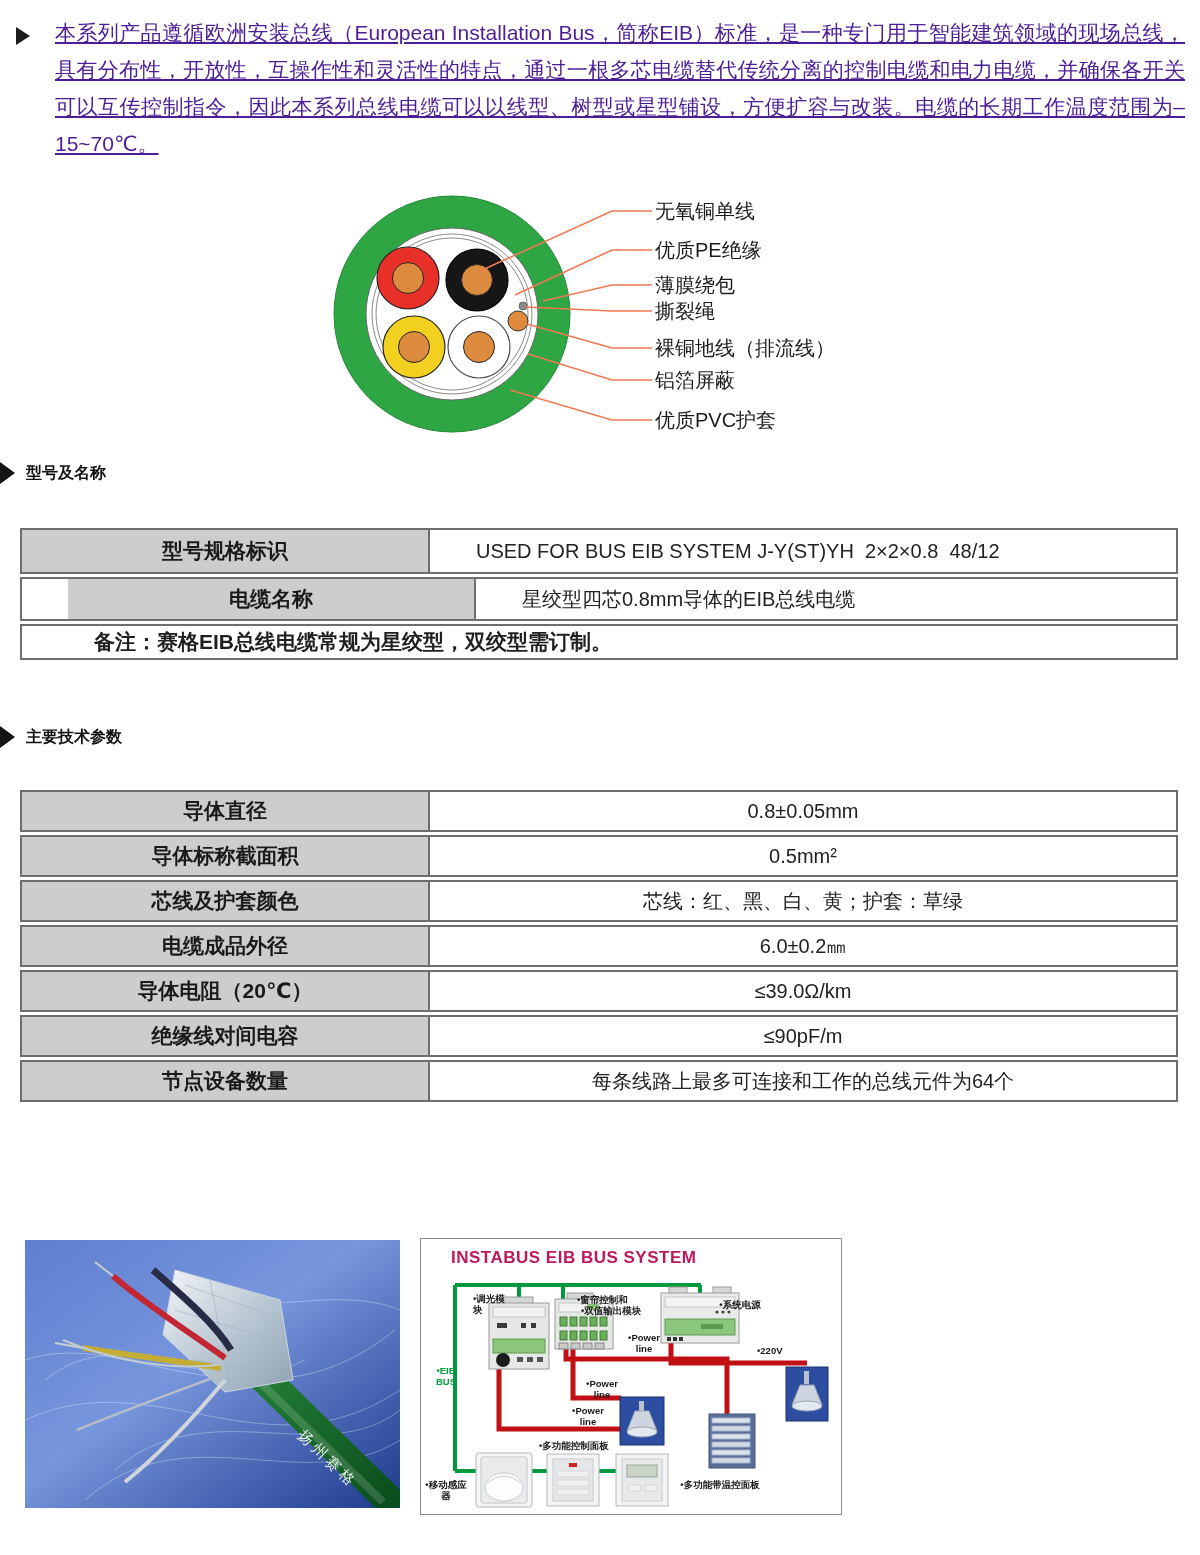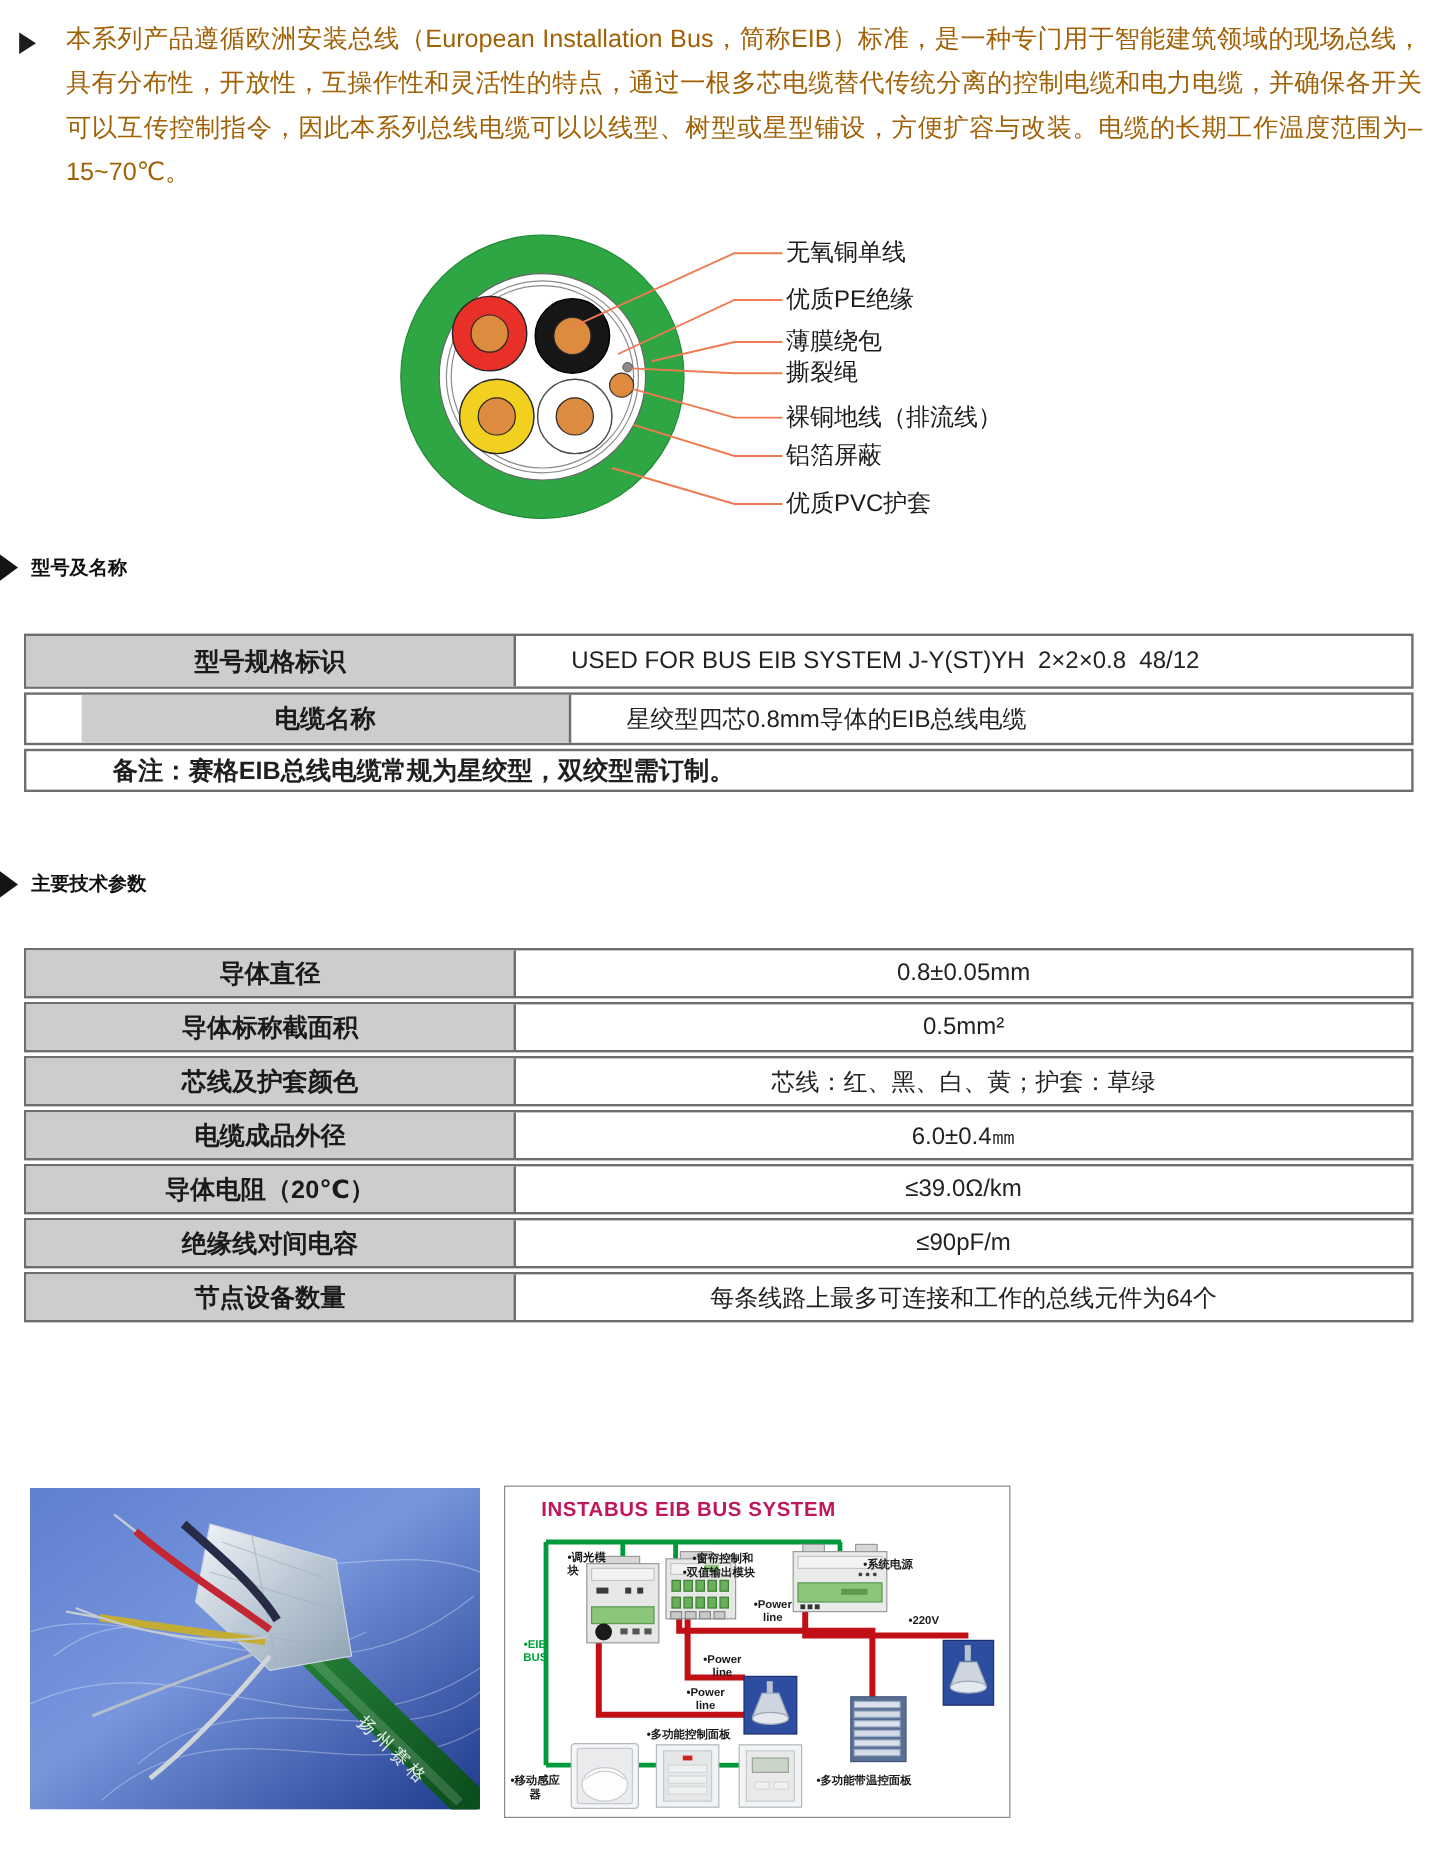--- a/index.html
+++ b/index.html
@@ -2,21 +2,21 @@
 <html><head>
 <meta charset="utf-8">
 <style>
   html,body{margin:0;padding:0;background:#fff;}
   .page{position:relative;width:1200px;height:1555px;background:#fff;overflow:hidden;
         font-family:"Liberation Sans","DejaVu Sans",sans-serif;color:#1f1f1f;}
   
   .intro-tri{position:absolute;left:16px;top:27px;width:0;height:0;
              border-left:14px solid #1c1c1c;border-top:9px solid transparent;border-bottom:9px solid transparent;}
   .intro{position:absolute;left:55px;top:14px;width:1130px;font-size:21px;line-height:37px;
-         text-align:justify;color:#a16207;}
+         text-align:justify;color:#4c1d95;text-decoration:underline;}
   
   .fig-svg{position:absolute;left:330px;top:190px;}
   .fig-label{position:absolute;left:655px;height:26px;font-size:20px;line-height:26px;color:#1c1c1c;white-space:nowrap;}
   
   .sec{position:absolute;left:0;display:flex;align-items:center;}
   .sec-tri{width:0;height:0;border-left:15px solid #141414;border-top:11px solid transparent;border-bottom:11px solid transparent;}
   .sec-title{margin-left:11px;font-size:16px;font-weight:bold;color:#111;}
   
   .tbl{position:absolute;left:20px;width:1158px;}
   .trow{display:flex;border:2px solid #6e6e6e;margin-bottom:3px;background:#fff;}
@@ -114,21 +114,21 @@
     <div class="trow">
       <div class="tlabel">导体标称截面积</div>
       <div class="tval">0.5mm²</div>
     </div>
     <div class="trow">
       <div class="tlabel">芯线及护套颜色</div>
       <div class="tval">芯线：红、黑、白、黄；护套：草绿</div>
     </div>
     <div class="trow">
       <div class="tlabel">电缆成品外径</div>
-      <div class="tval">6.0±0.4㎜</div>
+      <div class="tval">6.0±0.2㎜</div>
     </div>
     <div class="trow">
       <div class="tlabel">导体电阻（20℃）</div>
       <div class="tval">≤39.0Ω/km</div>
     </div>
     <div class="trow">
       <div class="tlabel">绝缘线对间电容</div>
       <div class="tval">≤90pF/m</div>
     </div>
     <div class="trow">
@@ -299,21 +299,21 @@
         <rect x="195" y="215" width="52" height="52" fill="#f2f3f4" stroke="#b5b8bb"></rect>
         <rect x="201" y="220" width="40" height="42" fill="#e7e9ea" stroke="#c8cacc"></rect>
         <rect x="206" y="226" width="30" height="12" fill="#c9d4c6" stroke="#9aa796"></rect>
         <rect x="208" y="246" width="12" height="6" fill="#f0f1f2" stroke="#d5d7d9"></rect>
         <rect x="224" y="246" width="12" height="6" fill="#f0f1f2" stroke="#d5d7d9"></rect>
       </g>
     </svg>
     <div class="diag-title">INSTABUS EIB BUS SYSTEM</div>
     <div class="dlab" style="left:52px;top:54px;width:40px">•调光模块</div>
     <div class="dlab" style="left:156px;top:55px">•窗帘控制和</div>
-    <div class="dlab" style="left:148px;top:66px">•双值输出模块</div>
+    <div class="dlab" style="left:160px;top:66px">•双值输出模块</div>
     <div class="dlab center" style="left:298px;top:60px;width:42px">•系统电源</div>
     <div class="dlab" style="left:336px;top:106px">•220V</div>
     <div class="dlab green" style="left:10px;top:126px;width:30px">•EIB BUS</div>
     <div class="dlab center" style="left:200px;top:93px;width:46px">•Power line</div>
     <div class="dlab center" style="left:158px;top:139px;width:46px">•Power line</div>
     <div class="dlab center" style="left:144px;top:166px;width:46px">•Power line</div>
     <div class="dlab" style="left:118px;top:201px">•多功能控制面板</div>
     <div class="dlab center" style="left:0px;top:240px;width:50px">•移动感应器</div>
     <div class="dlab center" style="left:256px;top:240px;width:86px">•多功能带温控面板</div>
   </div>

